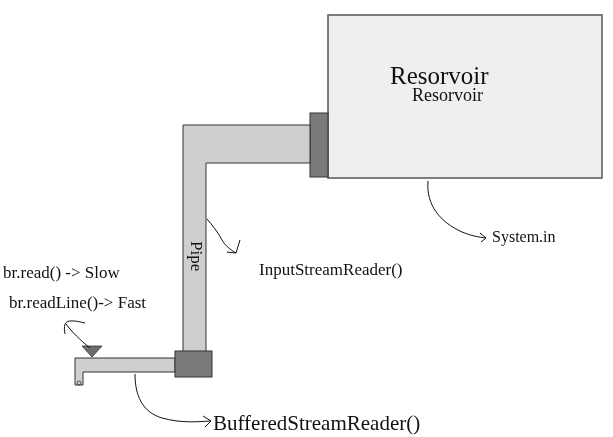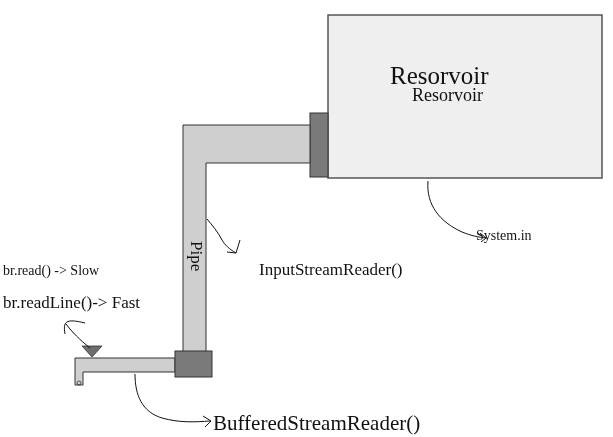--- a/index.html
+++ b/index.html
@@ -36,17 +36,17 @@
 
   <path d="M85,323 C65,318 63,322 65,334" fill="none" stroke="#111" stroke-width="1"></path>
   <path d="M66,324 C72,332 80,340 90,348" fill="none" stroke="#111" stroke-width="1"></path>
 </svg>
 
 <div class="lbl" style="left:390px;top:62px;font-size:25px;">Resorvoir</div>
 <div class="lbl" style="left:412px;top:85px;font-size:18px;">Resorvoir</div>
 
 <div class="lbl" style="left:178px;top:248px;font-size:17px;transform:rotate(90deg);transform-origin:left top;left:206px;top:241px;">Pipe</div>
 
-<div class="lbl" style="left:476px;top:228px;font-size:14px;">System.in</div>
+<div class="lbl" style="left:492px;top:228px;font-size:16px;">System.in</div>
 <div class="lbl" style="left:228px;top:260px;font-size:17px;margin-left:31px;">InputStreamReader()</div>
 <div class="lbl" style="left:213px;top:411px;font-size:21px;">BufferedStreamReader()</div>
-<div class="lbl" style="left:3px;top:263px;font-size:14px;">br.read() -&gt; Slow</div>
-<div class="lbl" style="left:3px;top:293px;font-size:17px;">br.readLine()-&gt; Fast</div>
+<div class="lbl" style="left:3px;top:263px;font-size:17px;">br.read() -&gt; Slow</div>
+<div class="lbl" style="left:9px;top:293px;font-size:17px;">br.readLine()-&gt; Fast</div>
 
 </body></html>

